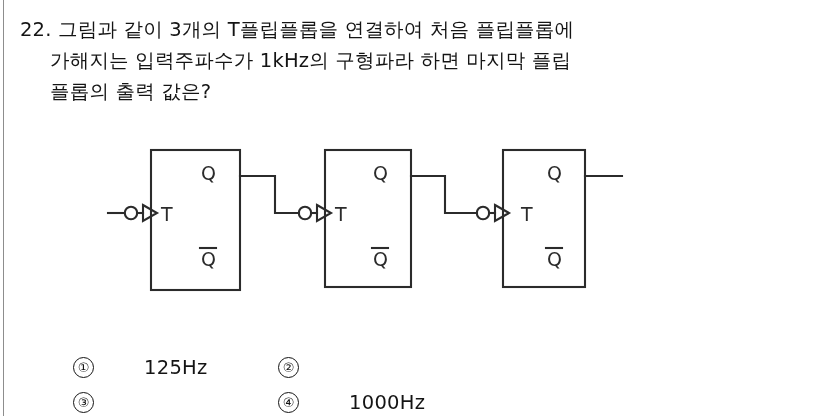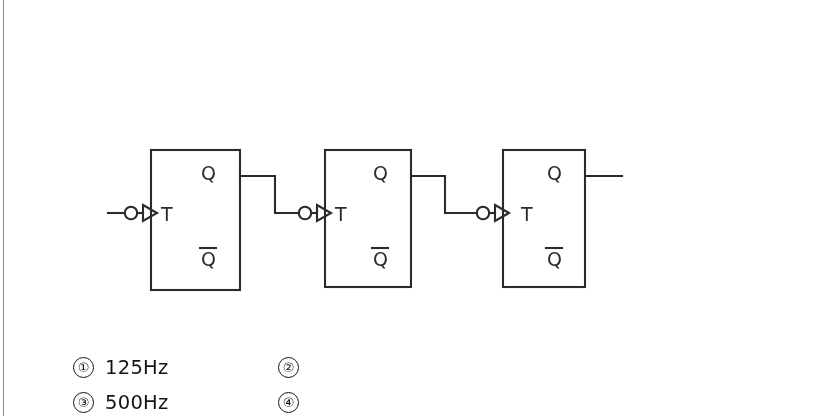--- a/index.html
+++ b/index.html
@@ -82,29 +82,34 @@
     justify-content: center;
     width: 19px;
     height: 19px;
     border: 1.4px solid #141414;
     border-radius: 50%;
     font-size: 13px;
     line-height: 1;
     margin-right: 11px;
     flex: none;
   }
-  .choice-label { white-space: pre; letter-spacing: 0.3px; }
+  .choice-label { white-space: pre; letter-spacing: 0.3px; margin-left: 39px; }
 </style>
 </head>
 <body>
 
 <div id="page">
 
   <div id="left-rule"></div>
 
+  <div id="question">
+    <span class="q-line">22. 그림과 같이 3개의 T플립플롭을 연결하여 처음 플립플롭에</span>
+    <span class="q-line indent">가해지는 입력주파수가 1kHz의 구형파라 하면 마지막 플립</span>
+    <span class="q-line indent">플롭의 출력 값은?</span>
+  </div>
 
   <div id="diagram">
     <svg width="826" height="185" viewBox="0 0 826 185" xmlns="http://www.w3.org/2000/svg">
       <g fill="none" stroke="#2b2b2b" stroke-width="2.1" stroke-linecap="square">
 
         <g>
           <path d="M108,83 L124,83"></path>
         </g>
 
         <g>
@@ -169,21 +174,21 @@
         <span class="choice-marker">①</span>
         <span class="choice-label">125Hz</span>
       </div>
       <div class="choice col-b">
         <span class="choice-marker">②</span>
       </div>
     </div>
     <div class="choice-row">
       <div class="choice col-a">
         <span class="choice-marker">③</span>
-        <span class="choice-label">500Hz</span>
       </div>
       <div class="choice col-b">
         <span class="choice-marker">④</span>
+        <span class="choice-label">1000Hz</span>
       </div>
     </div>
   </div>
 
 </div>
 
 </body></html>

